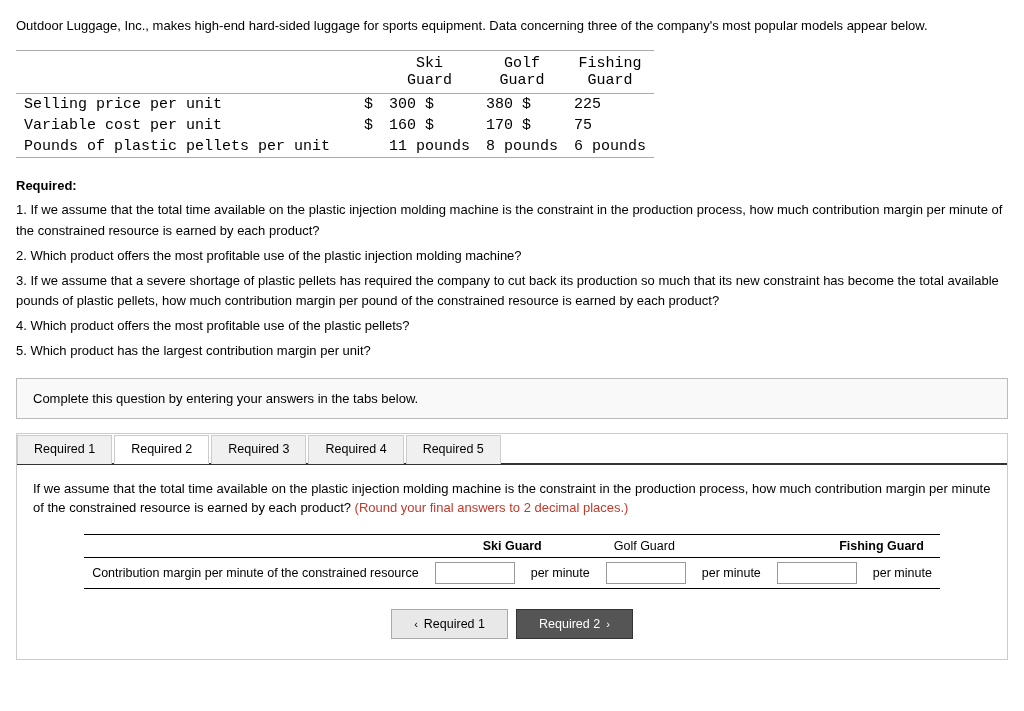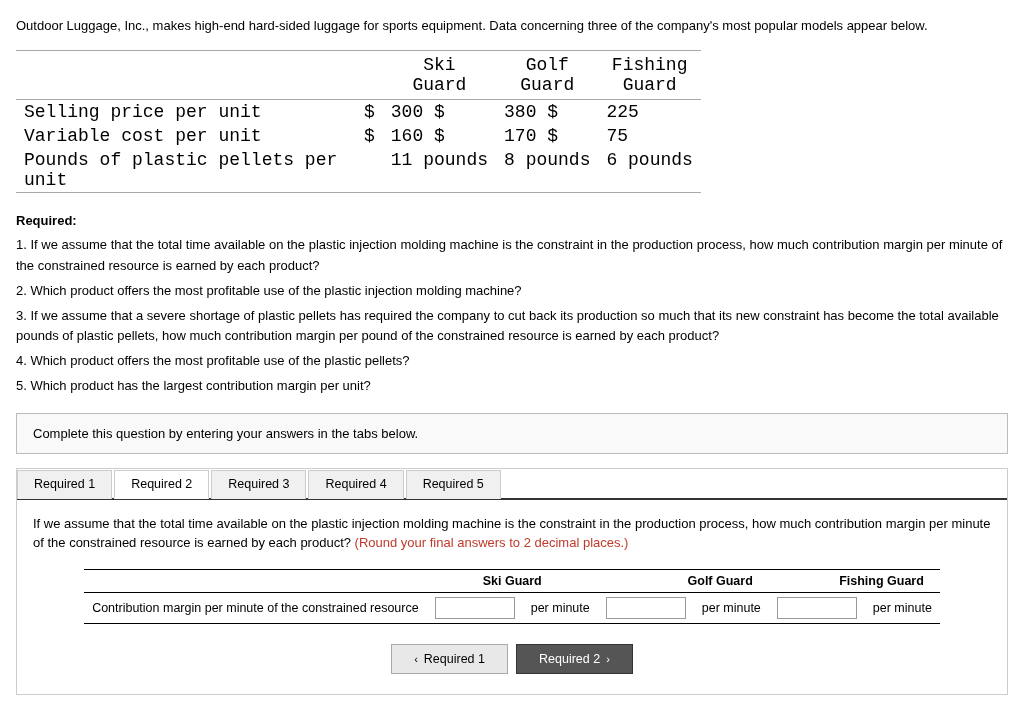--- a/index.html
+++ b/index.html
@@ -12,21 +12,21 @@
       max-width: 1024px;
     }
     .intro-text {
       margin-bottom: 14px;
       line-height: 1.5;
     }
     .data-table {
       border-collapse: collapse;
       margin-bottom: 18px;
       font-family: 'Courier New', monospace;
-      font-size: 18px;
+      font-size: 15px;
     }
     .data-table td {
       padding: 2px 8px;
       vertical-align: top;
     }
     .data-table thead td {
       text-align: center;
       font-weight: normal;
       border-top: 1px solid #aaa;
       border-bottom: 1px solid #aaa;
@@ -212,21 +212,21 @@
   <div class="tab-content">
     <p class="tab-question">
       <span>If we assume that the total time available on the plastic injection molding machine is the constraint in the production process, how much contribution margin per minute of the constrained resource is earned by each product? </span><span class="round-note">(Round your final answers to 2 decimal places.)</span>
     </p>
 
     <table class="answer-table">
       <thead>
         <tr>
           <td class="label-cell"></td>
           <td colspan="2" style="text-align:center; font-weight:bold; padding: 4px 16px; border-top:1px solid #000; border-bottom:1px solid #000;">Ski Guard</td>
-          <td colspan="2" style="text-align:right; font-weight:bold; padding: 4px 16px; border-top:1px solid #000; border-bottom:1px solid #000;">Golf Guard</td>
+          <td colspan="2" style="text-align:left; font-weight:normal; padding: 4px 16px; border-top:1px solid #000; border-bottom:1px solid #000;">Golf Guard</td>
           <td colspan="2" style="text-align:right; font-weight:bold; padding: 4px 16px; border-top:1px solid #000; border-bottom:1px solid #000;">Fishing Guard</td>
         </tr>
       </thead>
       <tbody>
         <tr>
           <td class="label-cell">Contribution margin per minute of the constrained resource</td>
           <td>
             <input class="answer-input" type="text" style="">
           </td>
           <td class="per-minute-label">per minute</td>

